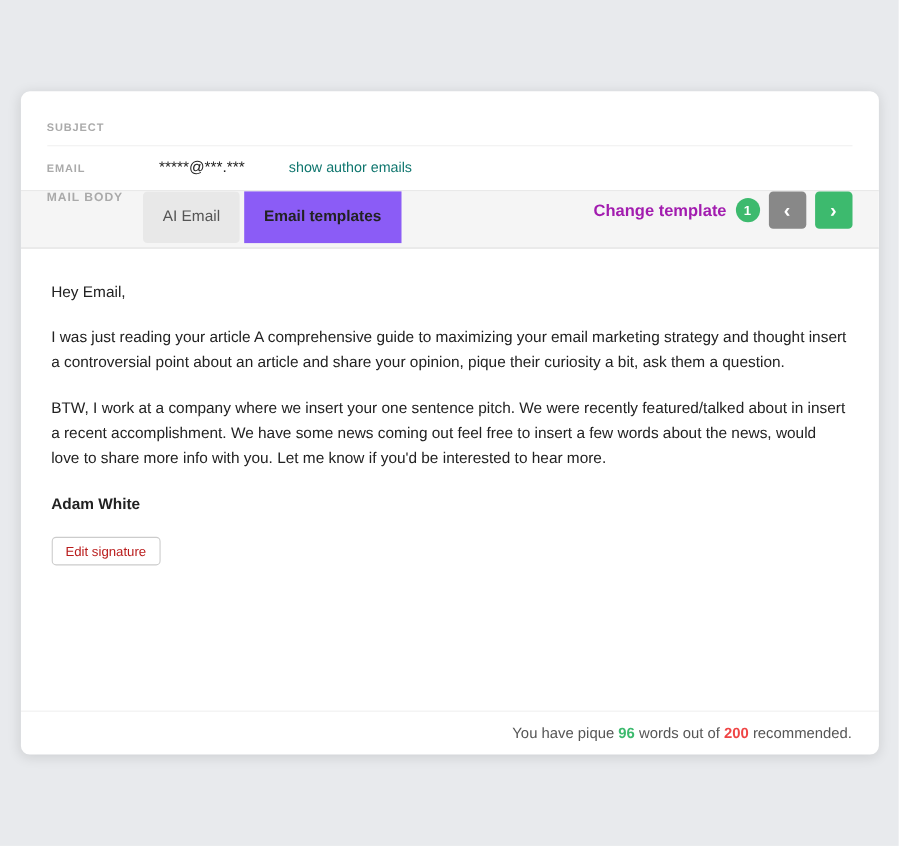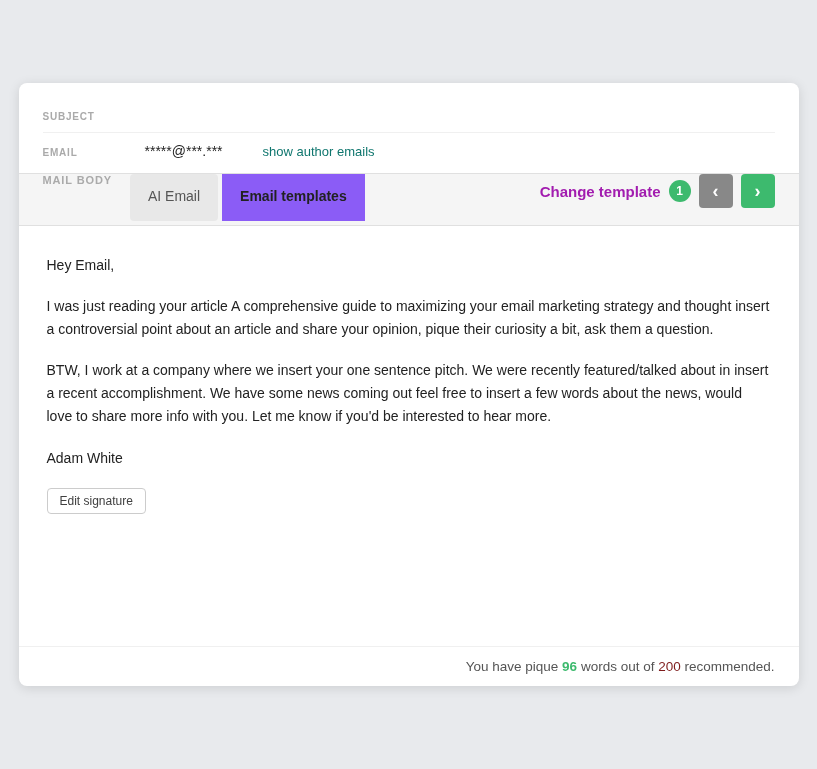--- a/index.html
+++ b/index.html
@@ -147,46 +147,47 @@
       font-size: 14px;
       color: #222;
       line-height: 1.65;
       margin-bottom: 18px;
     }
     .mail-body p:last-child { margin-bottom: 0; }
     .signature-name {
       font-size: 14px;
       color: #222;
       margin-bottom: 10px;
+      font-weight: bold;
     }
     .edit-signature-btn {
       display: inline-block;
       border: 1px solid #ccc;
       border-radius: 4px;
       padding: 5px 12px;
       font-size: 12px;
-      color: #404040;
+      color: #b91c1c;
       background: #fff;
       cursor: pointer;
       margin-bottom: 18px;
     }
     .footer-bar {
       padding: 12px 24px;
       text-align: right;
       border-top: 1px solid #f0f0f0;
       font-size: 13.5px;
       color: #555;
     }
     .footer-bar .word-count-used {
       color: #3dba6e;
       font-weight: 700;
     }
     .footer-bar .word-count-total {
-      color: #7f1d1d;
-      font-weight: 400;
+      color: #ef4444;
+      font-weight: 700;
     }
   </style>
 </head>
 <body>
 
 <div class="email-card">
 
   <div class="header-section">
     <div class="subject-row">
       <span class="field-label">SUBJECT</span>

